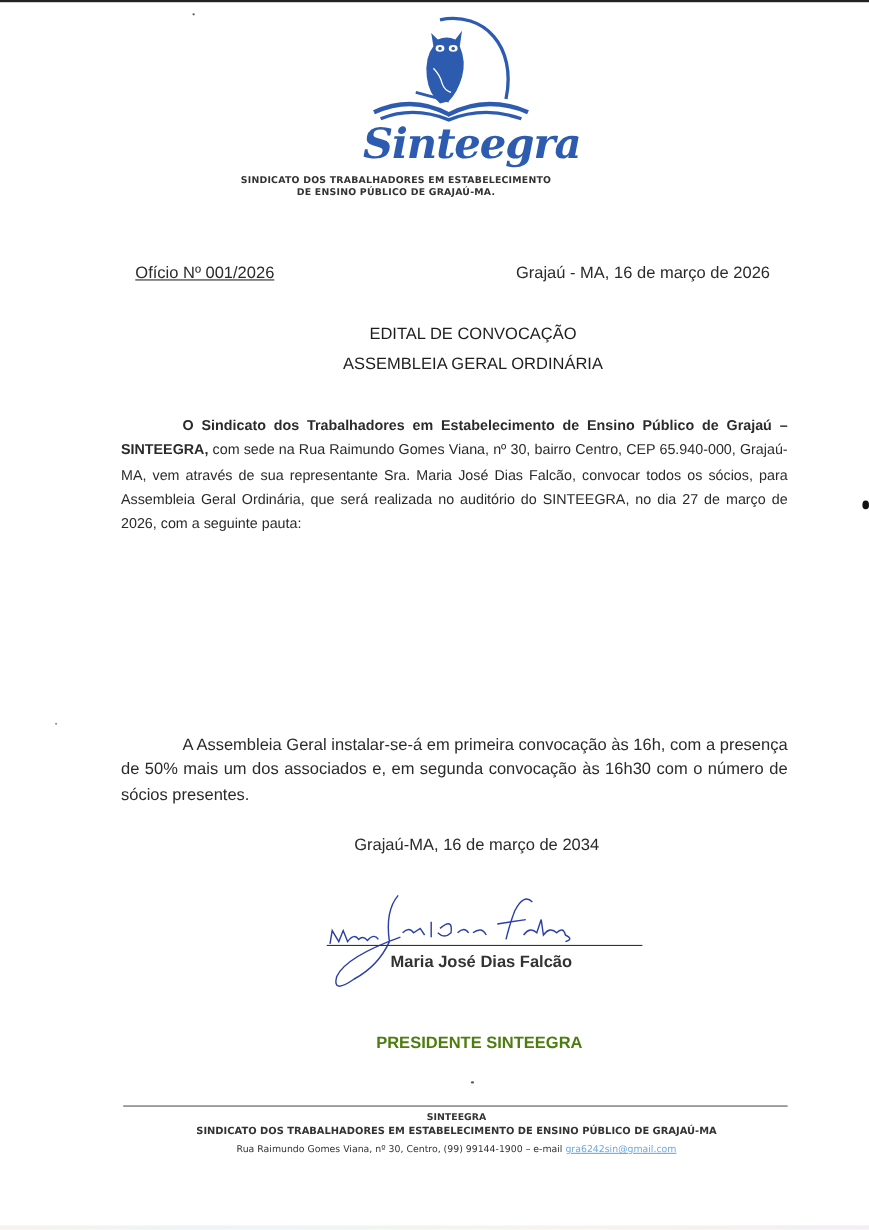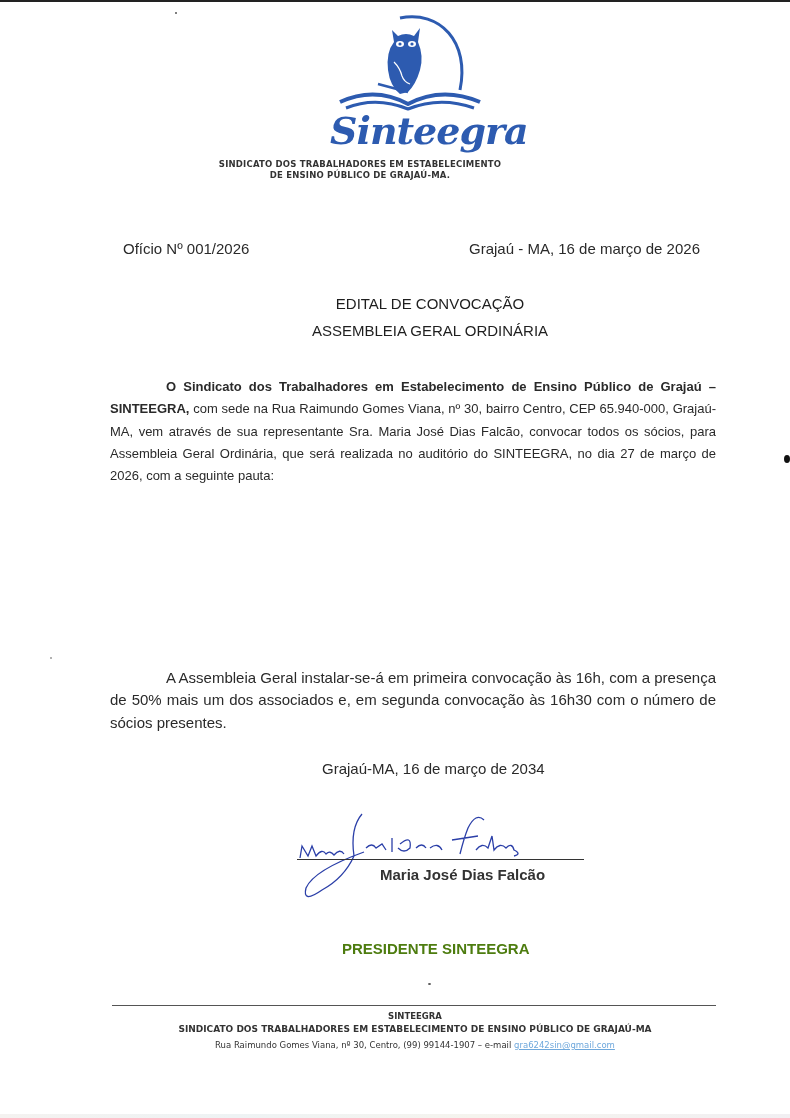--- a/index.html
+++ b/index.html
@@ -34,21 +34,21 @@
     }
     .org-line {
       position: absolute; left: 0; width: 720px; text-align: center;
       font-family: "DejaVu Sans", sans-serif;
       font-weight: bold; font-size: 8.5px; color: #333;
       letter-spacing: 0.2px;
     }
     .org-line.l1 { top: 159px; }
     .org-line.l2 { top: 170px; }
 
-    .oficio { position: absolute; left: 123px; top: 240px; font-size: 15px; }
+    .oficio { position: absolute; left: 123px; top: 240px; font-size: 15px; text-decoration: underline; }
     .date-top { position: absolute; right: 90px; top: 240px; font-size: 15px; }
 
     .title {
       position: absolute; left: 0; width: 860px; text-align: center;
       font-size: 15px; font-weight: normal; color: #1e1e1e;
     }
     .title.t1 { top: 295px; }
     .title.t2 { top: 322px; }
 
     .body-para {
@@ -69,21 +69,21 @@
     .para2 {
       position: absolute; left: 110px; top: 645px; width: 606px;
       font-size: 15px; line-height: 22.3px; text-align: justify; margin-top: 22px;
     }
     .para2 .indent { display: inline-block; width: 56px; }
 
     .date-bottom { position: absolute; left: 322px; top: 760px; font-size: 15px; }
 
     .signature-svg { position: absolute; left: 292px; top: 808px; width: 240px; height: 100px; }
     .sig-line { position: absolute; left: 297px; top: 859px; width: 287px; height: 1px; background: #333; }
-    .signer-name { position: absolute; left: 355px; top: 866px; font-size: 15px; font-weight: bold; color: #333; margin-left: 25px; }
+    .signer-name { position: absolute; left: 355px; top: 866px; font-size: 15px; font-weight: bold; color: #333; }
     .signer-role { position: absolute; left: 342px; top: 940px; font-size: 15px; font-weight: bold; color: #4d7c0f; }
 
     .footer-line { position: absolute; left: 112px; top: 1005px; width: 604px; height: 1px; background: #555; }
     .footer {
       position: absolute; left: 0; width: 830px; text-align: center;
       font-family: "DejaVu Sans", sans-serif; font-size: 8.5px; color: #333;
     }
     .footer.f1 { top: 1011px; font-weight: bold; }
     .footer.f2 { top: 1024px; font-weight: bold; font-size: 9px; }
     .footer.f3 { top: 1040px; font-size: 8.5px; }
@@ -141,20 +141,20 @@
   <path d="M74 40 Q80 34 84 40 L90 36 L94 42 M100 30 L100 44 M108 36 Q120 26 118 40 Q112 46 106 40 M124 40 Q130 34 134 40 M138 40 Q146 34 150 42" fill="none" stroke="#2b3fa8" stroke-width="1.3"></path>
   <path d="M168 46 Q172 30 176 20 Q184 4 192 12 M160 32 L186 28 M184 42 Q190 34 196 40 L200 28 L202 42 Q208 34 214 40 Q220 34 222 42 Q230 46 222 48" fill="none" stroke="#2b3fa8" stroke-width="1.3"></path>
 </svg>
 <div class="sig-line"></div>
 <div class="signer-name">Maria José Dias Falcão</div>
 <div class="signer-role">PRESIDENTE SINTEEGRA</div>
 
 <div class="footer-line"></div>
 <div class="footer f1">SINTEEGRA</div>
 <div class="footer f2">SINDICATO DOS TRABALHADORES EM ESTABELECIMENTO DE ENSINO PÚBLICO DE GRAJAÚ-MA</div>
-<div class="footer f3"><span>Rua Raimundo Gomes Viana, nº 30, Centro, (99) 99144-1907 – e-mail </span><a>gra6242sin@gmail.com</a></div>
+<div class="footer f3"><span>Rua Raimundo Gomes Viana, nº 30, Centro, (99) 99144-1900 – e-mail </span><a>gra6242sin@gmail.com</a></div>
 
 <div class="speck" style="left:175px;top:12px;width:2px;height:2px;"></div>
 <div class="speck" style="left:784px;top:455px;width:6px;height:8px;background:#111;"></div>
 <div class="speck" style="left:50px;top:657px;width:2px;height:2px;background:#999;"></div>
 <div class="speck" style="left:428px;top:983px;width:3px;height:2px;"></div>
 
 <div class="bottom-strip"></div>
 
 </body></html>

